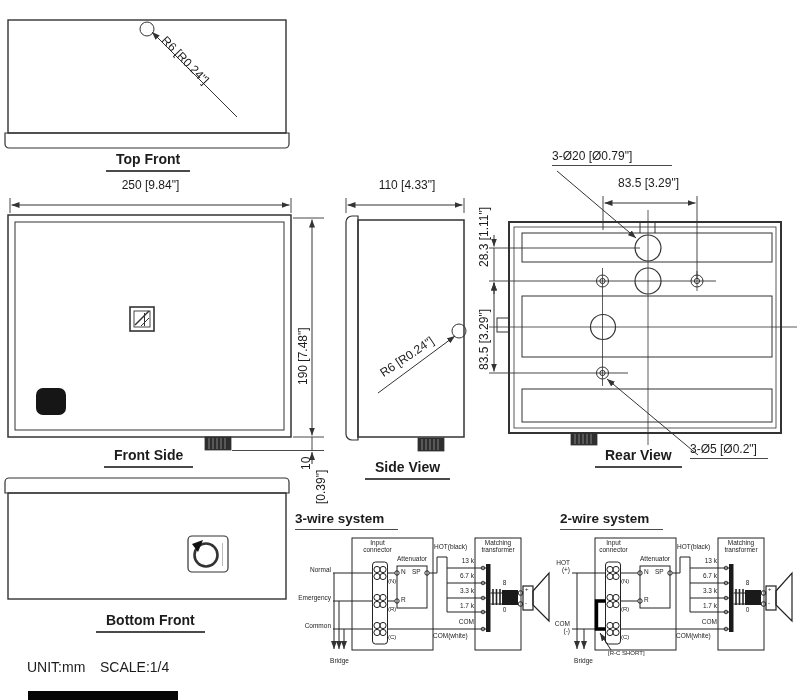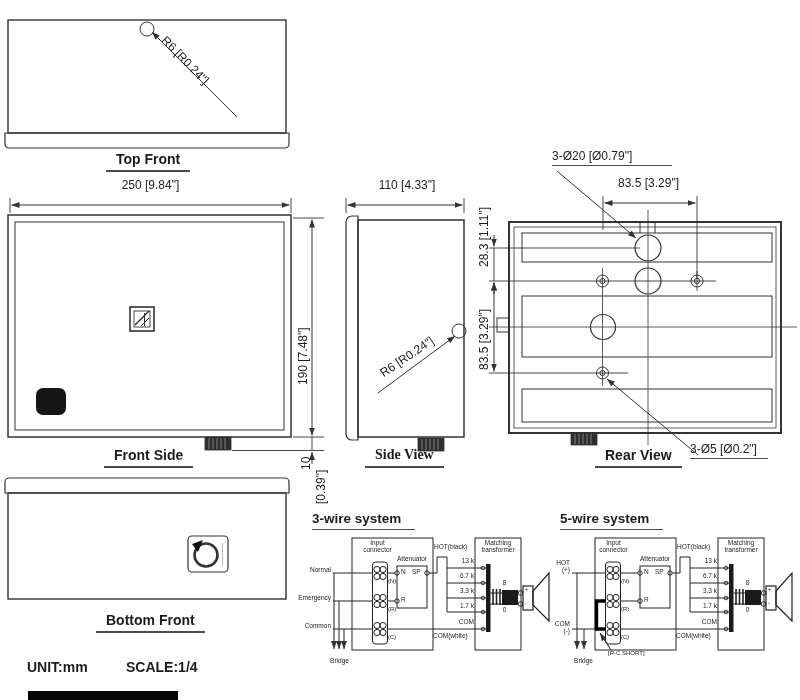--- a/index.html
+++ b/index.html
@@ -2,21 +2,21 @@
 <html><head>
 <meta charset="utf-8">
 <style>
   html,body{margin:0;padding:0;background:#fff;}
   .canvas{position:relative;width:800px;height:700px;background:#fff;overflow:hidden;
           font-family:"Liberation Sans",sans-serif;color:#1c1c1c;}
   svg.art{position:absolute;left:0;top:0;}
   .lbl{position:absolute;white-space:nowrap;color:#1c1c1c;line-height:1.05;}
   .view-label{font-size:14px;font-weight:700;border-bottom:2px solid #4a4a4a;padding:0 10px 3px;}
   .dim{font-size:12px;}
-  .note{font-size:14px;font-weight:700;}
+  .note{font-size:14px;font-weight:400;}
   .center{text-align:center;}
   .right{text-align:right;}
   .rot{transform:rotate(-90deg);transform-origin:0 0;}
   .rot45{transform:rotate(45.7deg);transform-origin:0 0;}
   .rotm34{transform:rotate(-34deg);transform-origin:0 0;}
   .tiny{font-size:6.5px;color:#1c1c1c;}
   .micro{font-size:6px;color:#1c1c1c;}
   .ul{border-bottom:1px solid #4a4a4a;padding-bottom:2px;}
   .sys-title{font-size:13.5px;font-weight:700;border-bottom:1.5px solid #4a4a4a;padding-bottom:3px;width:103px;}
 </style>
@@ -265,34 +265,34 @@
 <div class="lbl dim rot45" style="left:168px;top:34px;">R6 [R0.24"]</div>
 
 <div class="lbl dim center" style="left:90px;top:179px;width:121px;">250 [9.84"]</div>
 <div class="lbl dim rot" style="left:297px;top:385px;">190 [7.48"]</div>
 <div class="lbl dim rot" style="left:300px;top:470px;">10</div>
 <div class="lbl dim rot" style="left:315px;top:504px;">[0.39"]</div>
 <div class="lbl view-label" style="left:104px;top:448px;">Front Side</div>
 
 <div class="lbl dim center" style="left:348px;top:179px;width:118px;">110 [4.33"]</div>
 <div class="lbl dim rotm34" style="left:378px;top:369px;">R6 [R0.24"]</div>
-<div class="lbl view-label" style="left:365px;top:448px;font-family:Liberation Serif, serif;">Side View</div>
+<div class="lbl view-label" style="left:365px;top:460px;">Side View</div>
 
 <div class="lbl dim ul" style="left:552px;top:150px;width:120px;">3-Ø20 [Ø0.79"]</div>
 <div class="lbl dim center" style="left:600px;top:177px;width:97px;">83.5 [3.29"]</div>
 <div class="lbl dim rot" style="left:478px;top:267px;">28.3 [1.11"]</div>
 <div class="lbl dim rot" style="left:478px;top:370px;">83.5 [3.29"]</div>
 <div class="lbl view-label" style="left:595px;top:448px;">Rear View</div>
 <div class="lbl dim ul" style="left:690px;top:443px;width:78px;">3-Ø5 [Ø0.2"]</div>
 
 <div class="lbl view-label" style="left:96px;top:613px;">Bottom Front</div>
 <div class="lbl note" style="left:27px;top:660px;">UNIT:mm</div>
-<div class="lbl note" style="left:126px;top:660px;text-align:right;">SCALE:1/4</div>
-
-<div class="lbl sys-title" style="left:312px;top:512px;">3-wire system</div>
+<div class="lbl note" style="left:100px;top:660px;text-align:right;">SCALE:1/4</div>
+
+<div class="lbl sys-title" style="left:295px;top:512px;">3-wire system</div>
 <div class="lbl tiny center" style="left:357px;top:540px;width:41px;">Input</div>
 <div class="lbl tiny center" style="left:357px;top:547px;width:41px;">connector</div>
 <div class="lbl tiny center" style="left:392px;top:556px;width:40px;">Attenuator</div>
 <div class="lbl tiny" style="left:401px;top:569px;">N</div>
 <div class="lbl tiny" style="left:412px;top:569px;">SP</div>
 <div class="lbl tiny" style="left:401px;top:597px;">R</div>
 <div class="lbl micro" style="left:388px;top:578px;">(N)</div>
 <div class="lbl micro" style="left:388px;top:606px;">(R)</div>
 <div class="lbl micro" style="left:388px;top:634px;">(C)</div>
 <div class="lbl tiny right" style="left:288px;top:567px;width:43px;">Normal</div>
@@ -306,21 +306,21 @@
 <div class="lbl tiny right" style="left:447px;top:619px;width:27px;">COM</div>
 <div class="lbl tiny" style="left:433px;top:633px;">COM(white)</div>
 <div class="lbl tiny center" style="left:477px;top:540px;width:42px;">Matching</div>
 <div class="lbl tiny center" style="left:477px;top:547px;width:42px;">transformer</div>
 <div class="lbl tiny center" style="left:500px;top:580px;width:9px;">8</div>
 <div class="lbl tiny center" style="left:500px;top:607px;width:9px;">0</div>
 <div class="lbl micro" style="left:525px;top:586px;">+</div>
 <div class="lbl micro" style="left:525px;top:600px;">-</div>
 <div class="lbl tiny center" style="left:322px;top:658px;width:35px;">Bridge</div>
 
-<div class="lbl sys-title" style="left:560px;top:512px;">5-wire system</div>
+<div class="lbl sys-title" style="left:560px;top:512px;">2-wire system</div>
 <div class="lbl tiny center" style="left:593px;top:540px;width:41px;">Input</div>
 <div class="lbl tiny center" style="left:593px;top:547px;width:41px;">connector</div>
 <div class="lbl tiny center" style="left:635px;top:556px;width:40px;">Attenuator</div>
 <div class="lbl tiny" style="left:644px;top:569px;">N</div>
 <div class="lbl tiny" style="left:655px;top:569px;">SP</div>
 <div class="lbl tiny" style="left:644px;top:597px;">R</div>
 <div class="lbl micro" style="left:621px;top:578px;">(N)</div>
 <div class="lbl micro" style="left:621px;top:606px;">(R)</div>
 <div class="lbl micro" style="left:621px;top:634px;">(C)</div>
 <div class="lbl tiny right" style="left:551px;top:560px;width:19px;">HOT</div>

